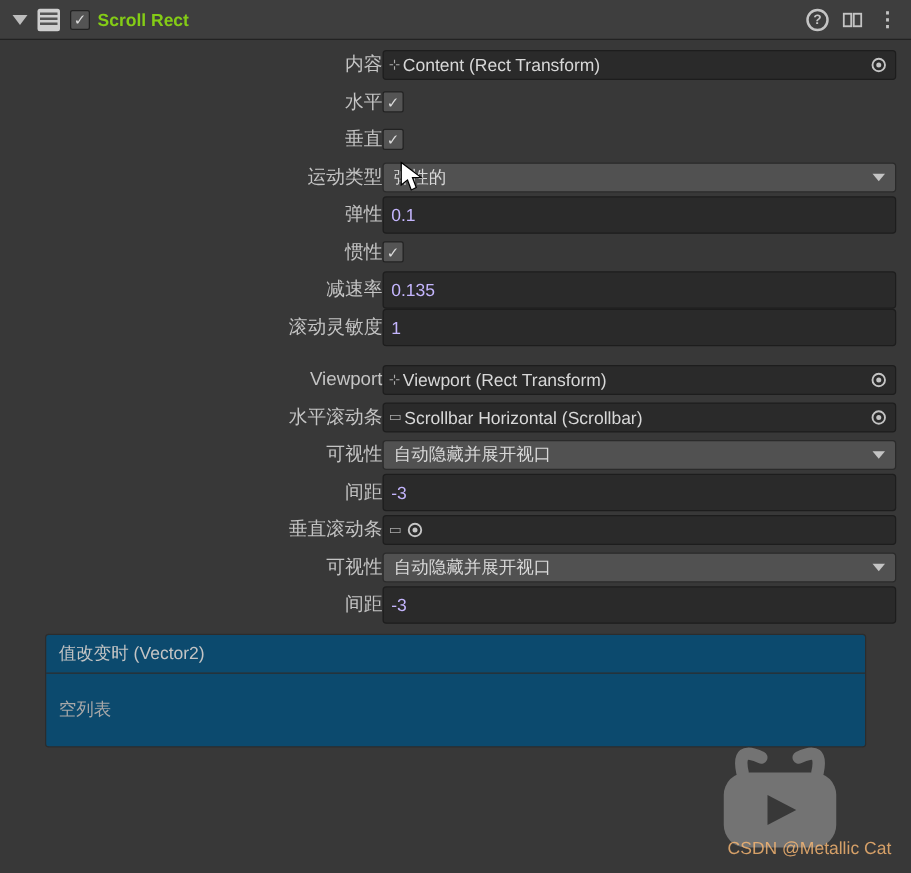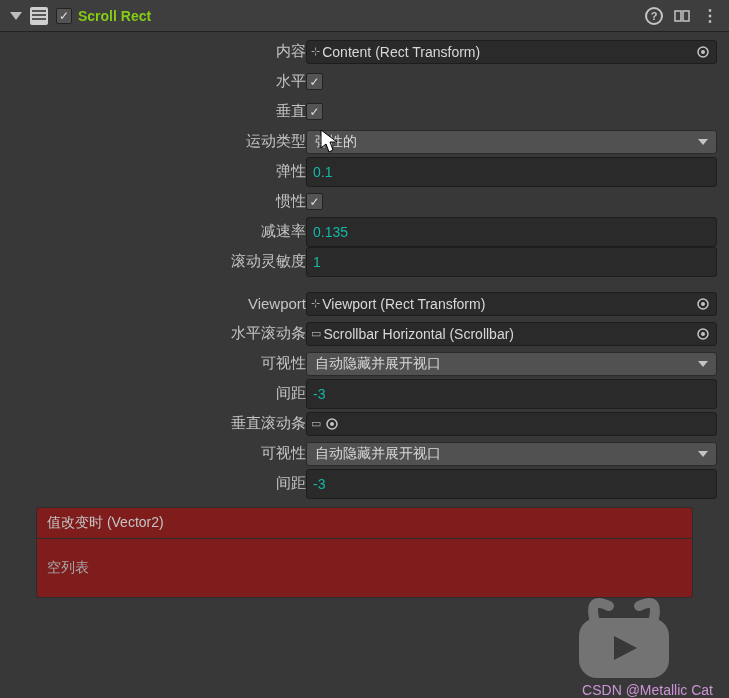--- a/index.html
+++ b/index.html
@@ -179,31 +179,31 @@
       border-left: 5px solid transparent;
       border-right: 5px solid transparent;
       border-top: 6px solid #c4c4c4;
     }
     .num-input {
       flex: 1;
       background: #2a2a2a;
       border: 1px solid #1d1d1d;
       border-radius: 3px;
       height: 24px;
-      color: #14b8a6;
+      color: #c4b5fd;
       padding: 14px 6px;
       display: flex;
       align-items: center;
     }
     .spacer {
       height: 12px;
     }
     .event-box {
       margin: 10px 24px 10px 24px;
-      background: #7f1d1d;
+      background: #0c4a6e;
       border: 1px solid #2c2c2c;
       border-radius: 3px;
     }
     .event-header {
       padding: 6px 10px;
       border-bottom: 1px solid #2c2c2c;
       color: #c4c4c4;
     }
     .event-body {
       padding: 20px 10px;
@@ -212,22 +212,22 @@
     .cursor {
       position: absolute;
       left: 320px;
       top: 129px;
       pointer-events: none;
       z-index: 10;
     }
     .watermark {
       position: absolute;
       right: 16px;
-      bottom: 0;
-      color: #f0abfc;
+      bottom: 12px;
+      color: #fdba74;
       font-size: 14px;
       opacity: 0.8;
       z-index: 20;
     }
     .logo {
       position: absolute;
       right: 40px;
       bottom: 10px;
       opacity: 0.35;
       z-index: 5;

